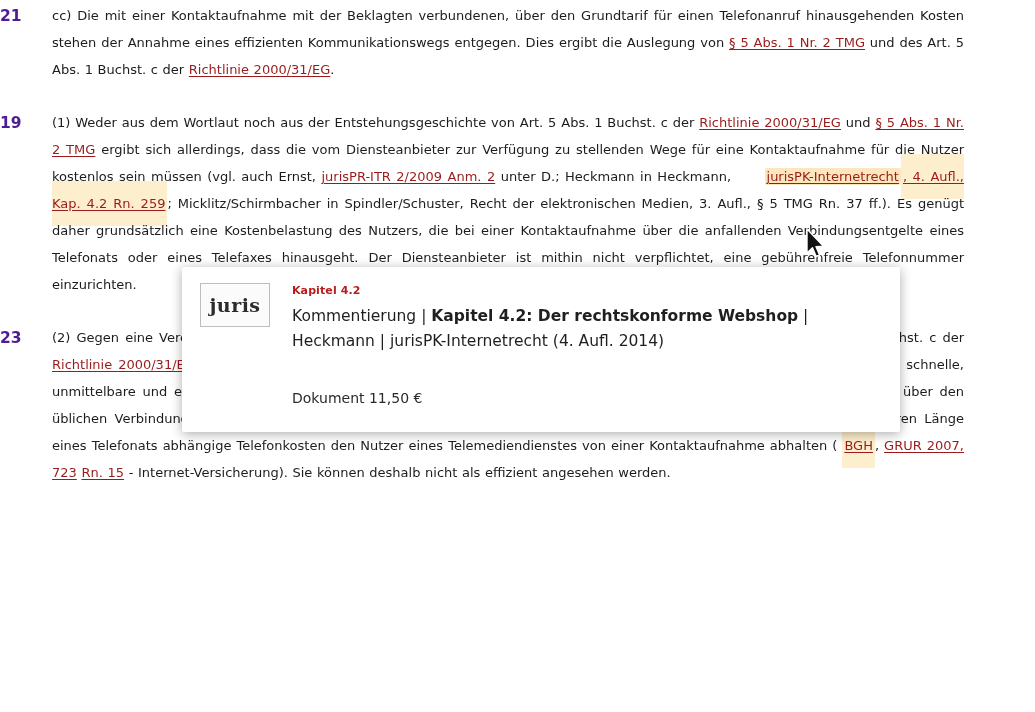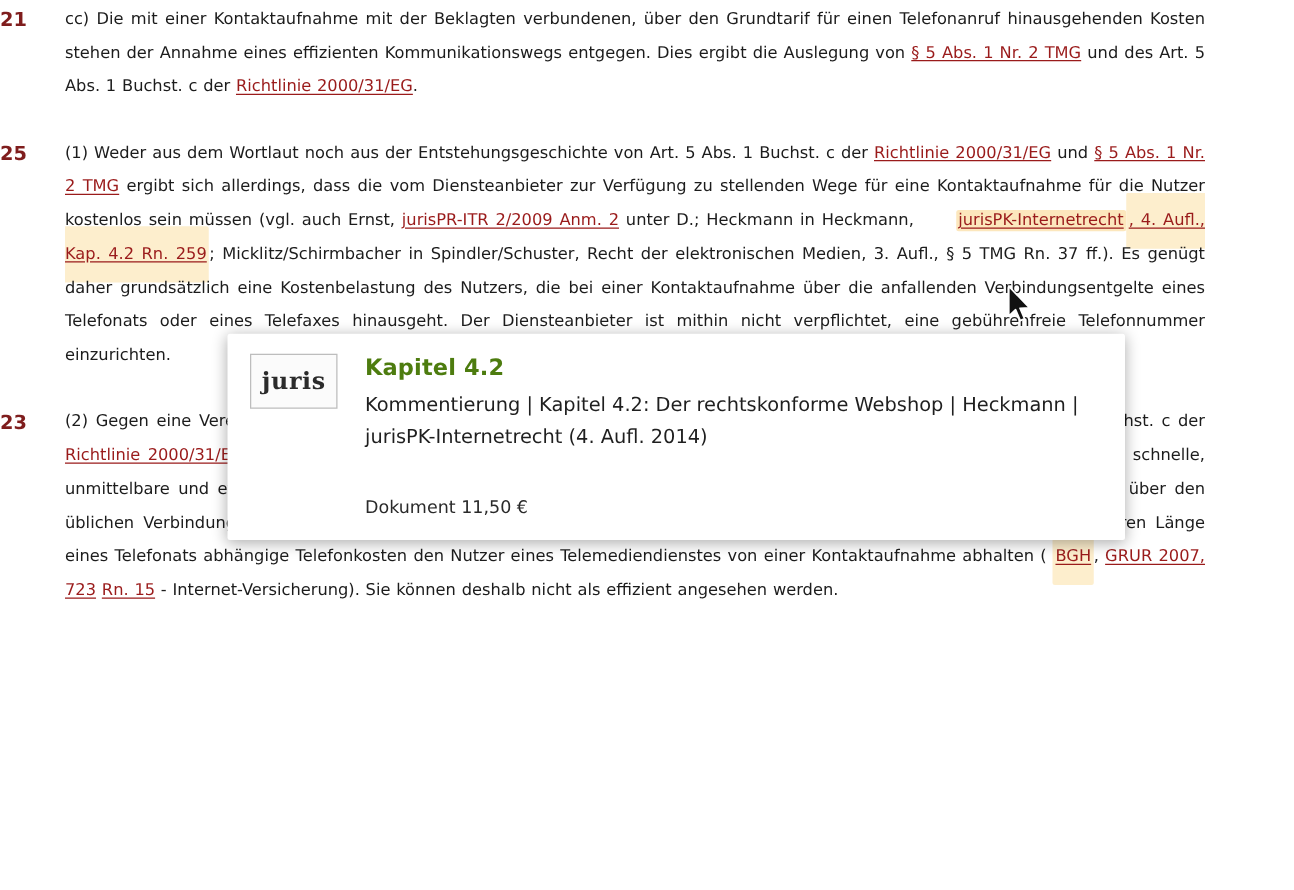--- a/index.html
+++ b/index.html
@@ -27,21 +27,21 @@
     margin-bottom: 26px;
   }
   .para-num {
     width: 52px;
     flex: 0 0 52px;
     text-align: right;
     padding-right: 32px;
     box-sizing: border-box;
     font-size: 15.5px;
     font-weight: bold;
-    color: #7f1d1d;
+    color: #4c1d95;
     line-height: 27px;
     padding-top: 1px;
   }
   .para-body {
     flex: 1 1 auto;
     max-width: 912px;
     font-size: 13px;
     line-height: 27px;
     text-align: justify;
     text-justify: inter-word;
@@ -101,34 +101,34 @@
     font-weight: bold;
     font-size: 19px;
     letter-spacing: 0.5px;
     color: #2b2b2b;
   }
   .tt-content {
     flex: 1 1 auto;
     padding-top: 1px;
   }
   .tt-title {
-    font-size: 18px;
+    font-size: 11px;
     font-weight: bold;
-    color: #4d7c0f;
+    color: #b91c1c;
     margin-bottom: 7px;
     letter-spacing: 0.1px;
   }
   .tt-desc {
     font-size: 15.5px;
     line-height: 25px;
     color: #1f1f1f;
     max-width: 600px;
   }
   .tt-desc b {
-    font-weight: normal;
+    font-weight: bold;
     text-align: right;
   }
   .tt-price {
     margin-top: 36px;
     font-size: 14px;
     color: #2a2a2a;
   }
 
   
   .cursor {
@@ -147,21 +147,21 @@
 <div class="doc">
 
   <div class="para">
     <div class="para-num">21</div>
     <div class="para-body">
       <span class="plain">cc) Die mit einer Kontaktaufnahme mit der Beklagten verbundenen, über den Grundtarif für einen Telefonanruf hinausgehenden Kosten stehen der Annahme eines effizienten Kommunikationswegs entgegen. Dies ergibt die Auslegung von </span><span class="lnk">§ 5 Abs. 1 Nr. 2 TMG</span><span class="plain"> und des Art. 5 Abs. 1 Buchst. c der </span><span class="lnk">Richtlinie 2000/31/EG</span><span class="plain">.</span>
     </div>
   </div>
 
   <div class="para">
-    <div class="para-num">25</div>
+    <div class="para-num">19</div>
     <div class="para-body">
       <span class="plain">(1) Weder aus dem Wortlaut noch aus der Entstehungsgeschichte von Art. 5 Abs. 1 Buchst. c der </span><span class="lnk">Richtlinie 2000/31/EG</span><span class="plain"> und </span><span class="lnk">§ 5 Abs. 1 Nr. 2 TMG</span><span class="plain"> ergibt sich allerdings, dass die vom Diensteanbieter zur Verfügung zu stellenden Wege für eine Kontaktaufnahme für die Nutzer kostenlos sein müssen (vgl. auch Ernst, </span><span class="lnk">jurisPR-ITR 2/2009 Anm. 2</span><span class="plain"> unter D.; Heckmann in Heckmann, </span><span class="lnk hl-strong">jurisPK-Internetrecht</span><span class="lnk hl">, 4. Aufl., Kap. 4.2 Rn. 259</span><span class="plain">; Micklitz/Schirmbacher in Spindler/Schuster, Recht der elektronischen Medien, 3. Aufl., § 5 TMG Rn. 37 ff.). Es genügt daher grundsätzlich eine Kostenbelastung des Nutzers, die bei einer Kontaktaufnahme über die anfallenden Verbindungsentgelte eines Telefonats oder eines Telefaxes hinausgeht. Der Diensteanbieter ist mithin nicht verpflichtet, eine gebührenfreie Telefonnummer einzurichten.</span>
     </div>
   </div>
 
   <div class="para">
     <div class="para-num">23</div>
     <div class="para-body">
       <span class="plain">(2) Gegen eine Vereinbarkeit der Einrichtung einer Mehrwertdienste-nummer mit </span><span class="lnk">§ 5 Abs. 1 Nr. 2 TMG</span><span class="plain"> und Art. 5 Abs. 1 Buchst. c der </span><span class="lnk">Richtlinie 2000/31/EG</span><span class="plain"> spricht zunächst der Wortlaut dieser Bestimmungen, die mit der Angabe von Kontaktmöglichkeiten eine schnelle, unmittelbare und effiziente Kommunikation ermöglichen sollen. Wie das Berufungsgericht zutreffend ausgeführt hat, können über den üblichen Verbindungsentgelten liegende und von der vom Anrufer einer Mehrwertdienstenummer nicht immer beeinflussbaren Länge eines Telefonats abhängige Telefonkosten den Nutzer eines Telemediendienstes von einer Kontaktaufnahme abhalten ( </span><span class="lnk hl">BGH</span><span class="plain">, </span><span class="lnk">GRUR 2007, 723</span><span class="plain"> </span><span class="lnk">Rn. 15</span><span class="plain"> - Internet-Versicherung). Sie können deshalb nicht als effizient angesehen werden.</span>
     </div>

